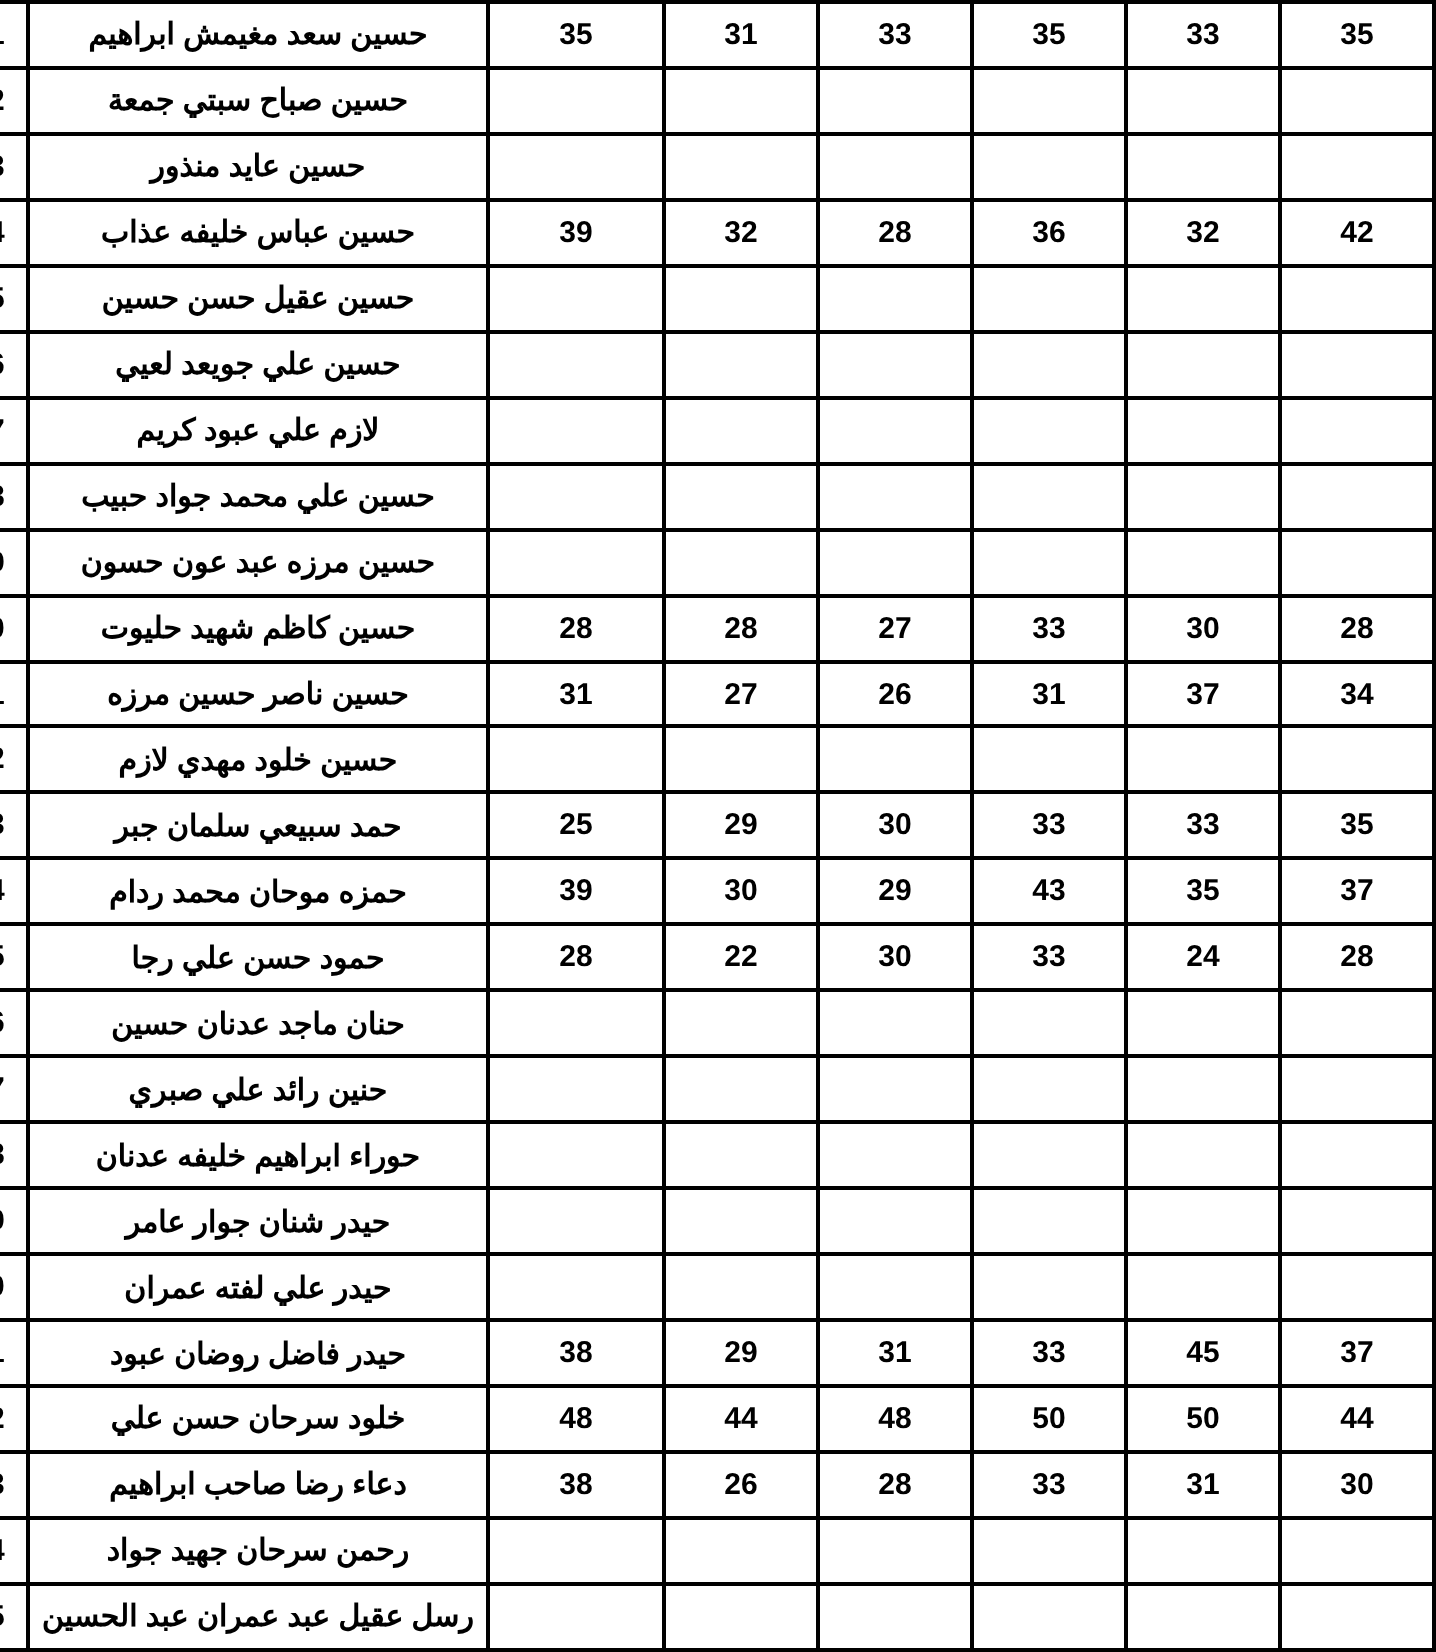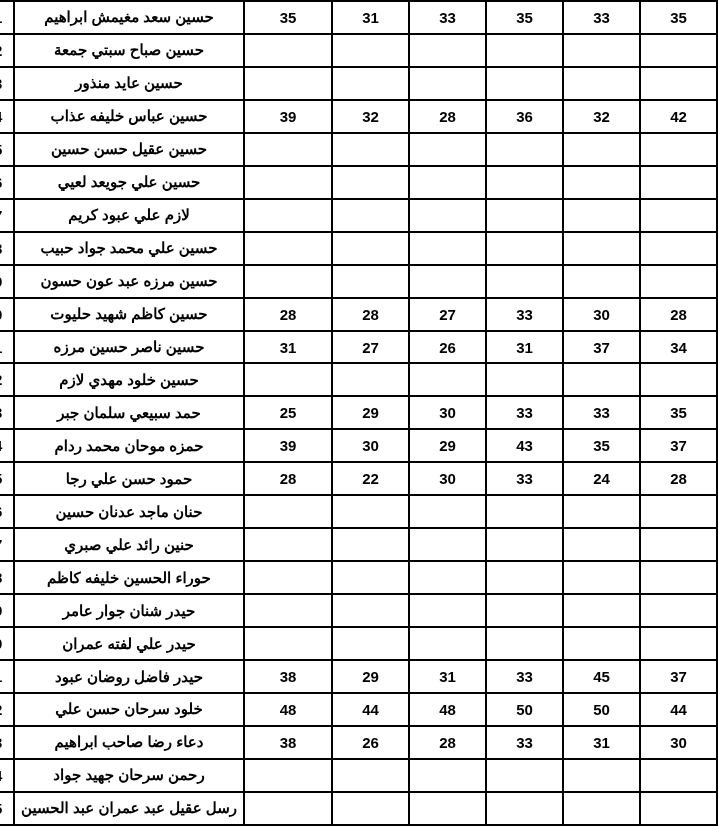--- a/index.html
+++ b/index.html
@@ -227,21 +227,21 @@
         <td class="col-name">حنين رائد علي صبري</td>
         <td class="col-index">37</td>
       </tr>
       <tr>
         <td class="col-mark redcell"></td>
         <td class="col-mark redcell"></td>
         <td class="col-mark redcell"></td>
         <td class="col-mark redcell"></td>
         <td class="col-mark redcell"></td>
         <td class="col-mark col-mark-wide redcell"></td>
-        <td class="col-name">حوراء الحسين خليفه كاظم</td>
+        <td class="col-name">حوراء ابراهيم خليفه عدنان</td>
         <td class="col-index">38</td>
       </tr>
       <tr>
         <td class="col-mark redcell"></td>
         <td class="col-mark redcell"></td>
         <td class="col-mark redcell"></td>
         <td class="col-mark redcell"></td>
         <td class="col-mark redcell"></td>
         <td class="col-mark col-mark-wide redcell"></td>
         <td class="col-name">حيدر شنان جوار عامر</td>

